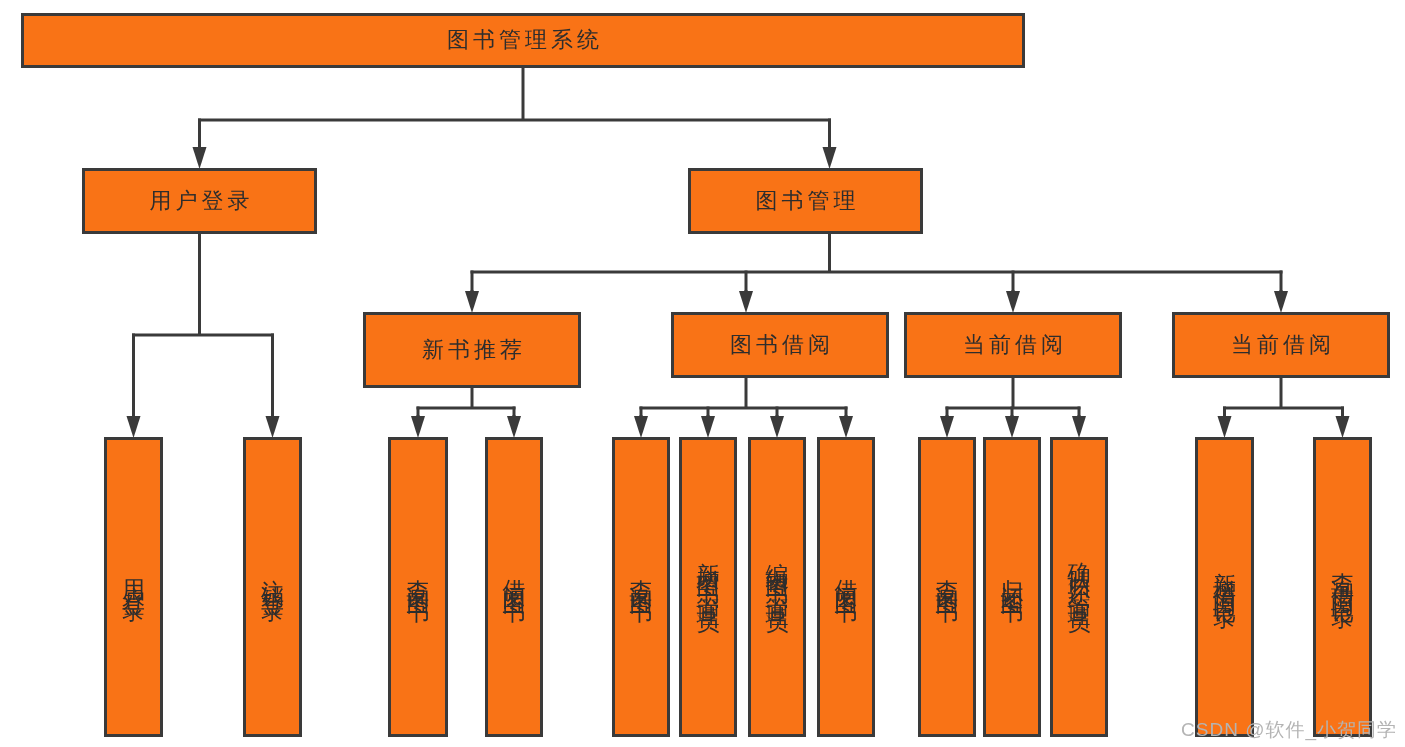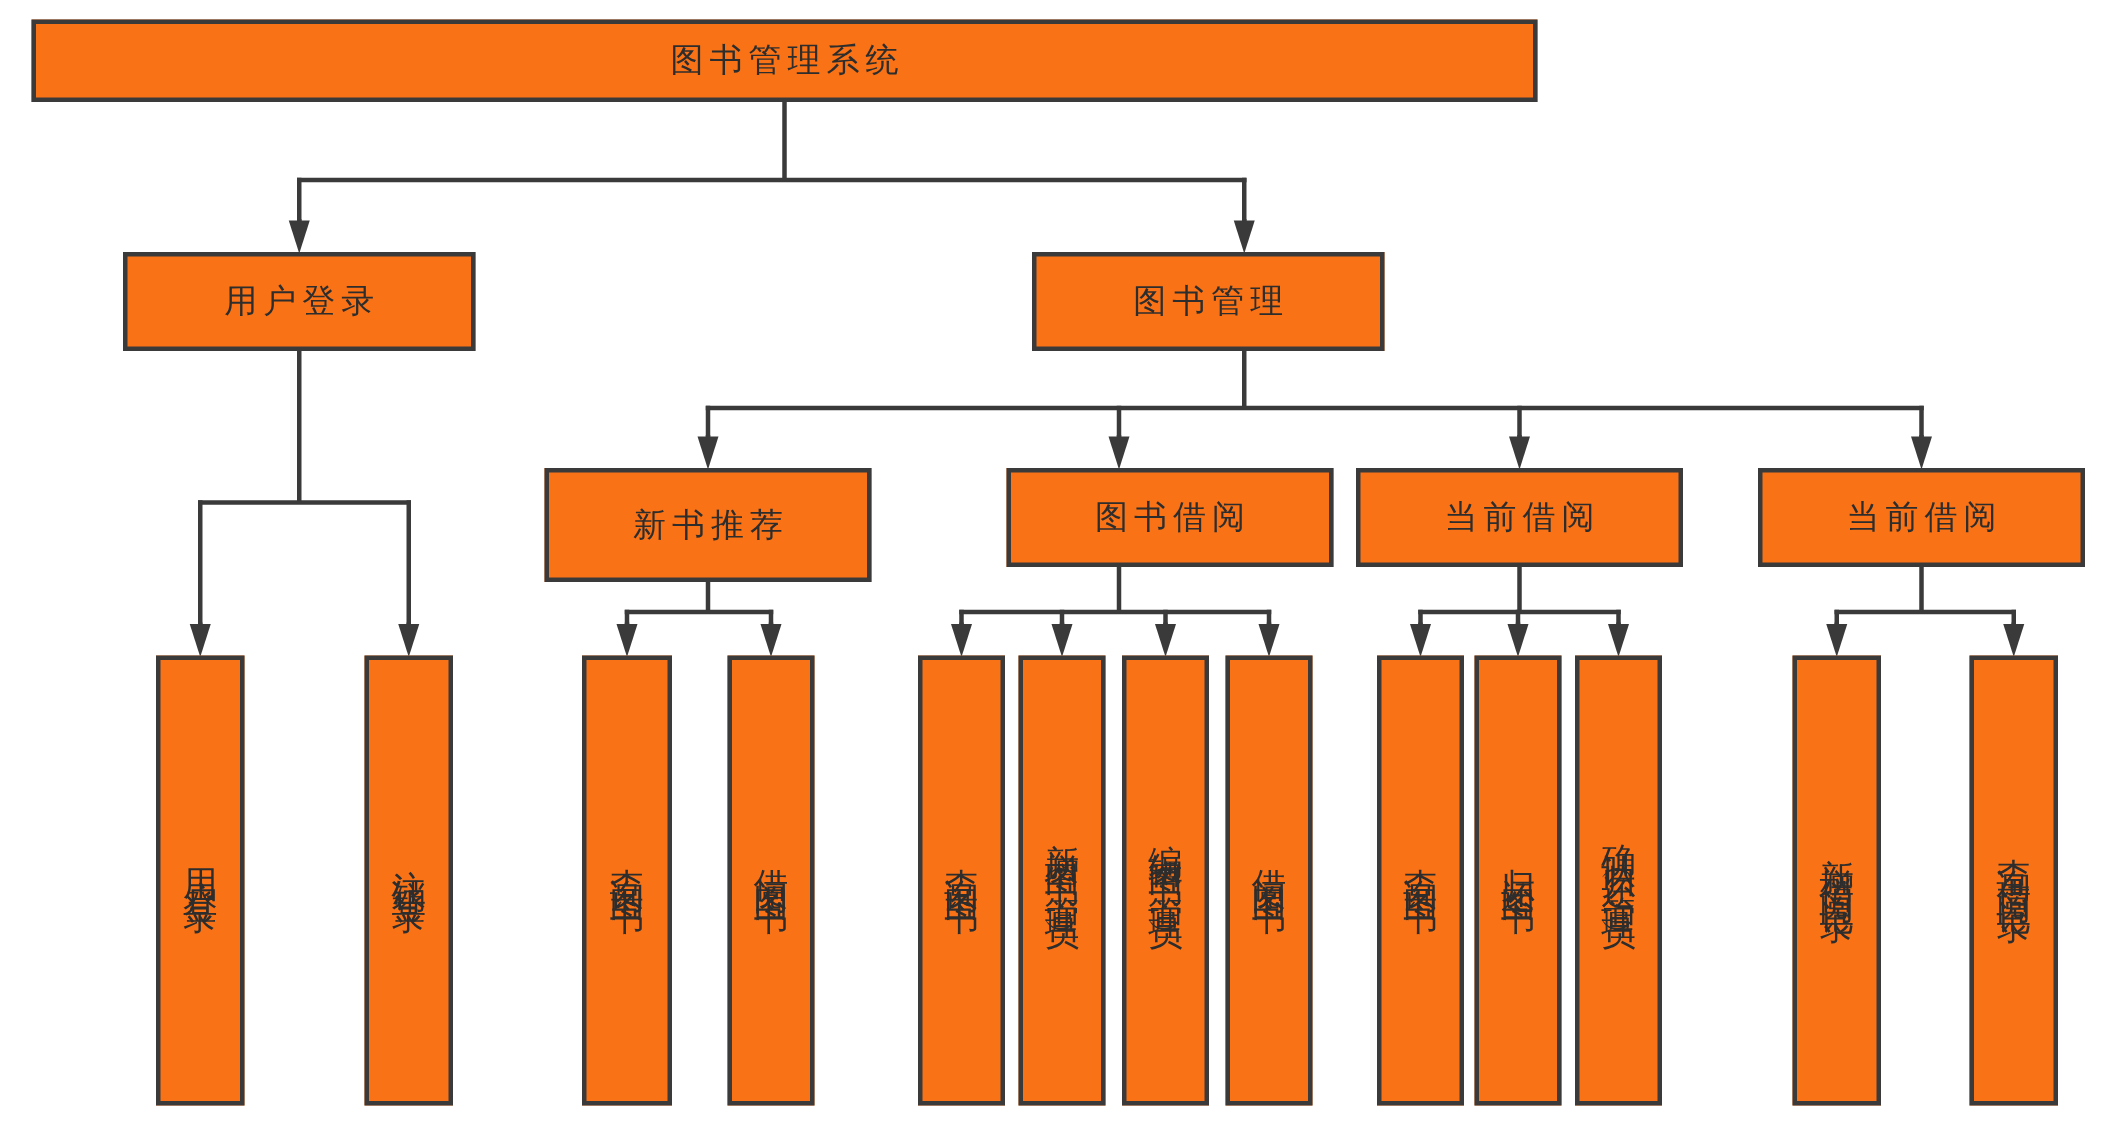--- a/index.html
+++ b/index.html
@@ -193,13 +193,14 @@
       <div class="node h" style="left: 1172px; top: 312px; width: 218px; height: 66px;">
         <span>当前借阅</span>
       </div>
       <div class="node v" style="left: 1195px; top: 437px; width: 59px; height: 300px;">
         <span>新增借阅记录</span>
       </div>
       <div class="node v" style="left: 1313px; top: 437px; width: 59px; height: 300px;">
         <span>查询借阅记录</span>
       </div>
     </div>
+  <div class="watermark">CSDN @软件_小贺同学</div>
 </div>
 
 </body></html>

